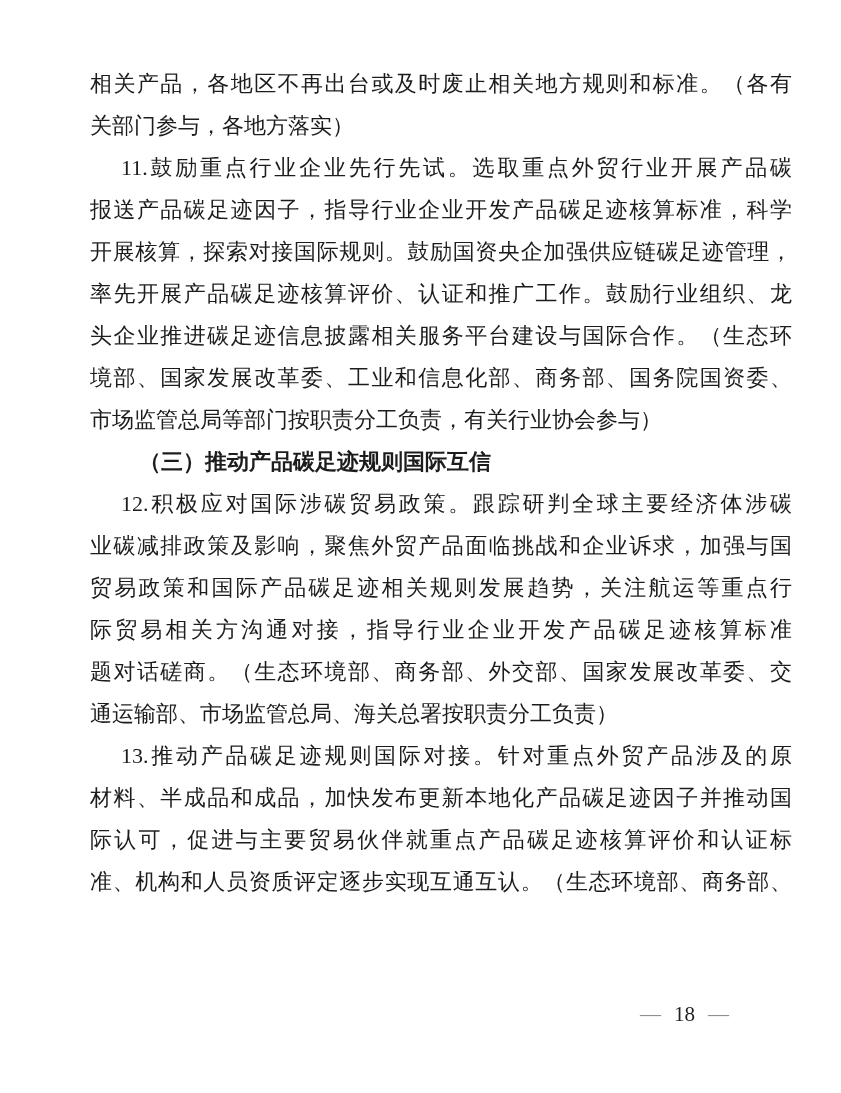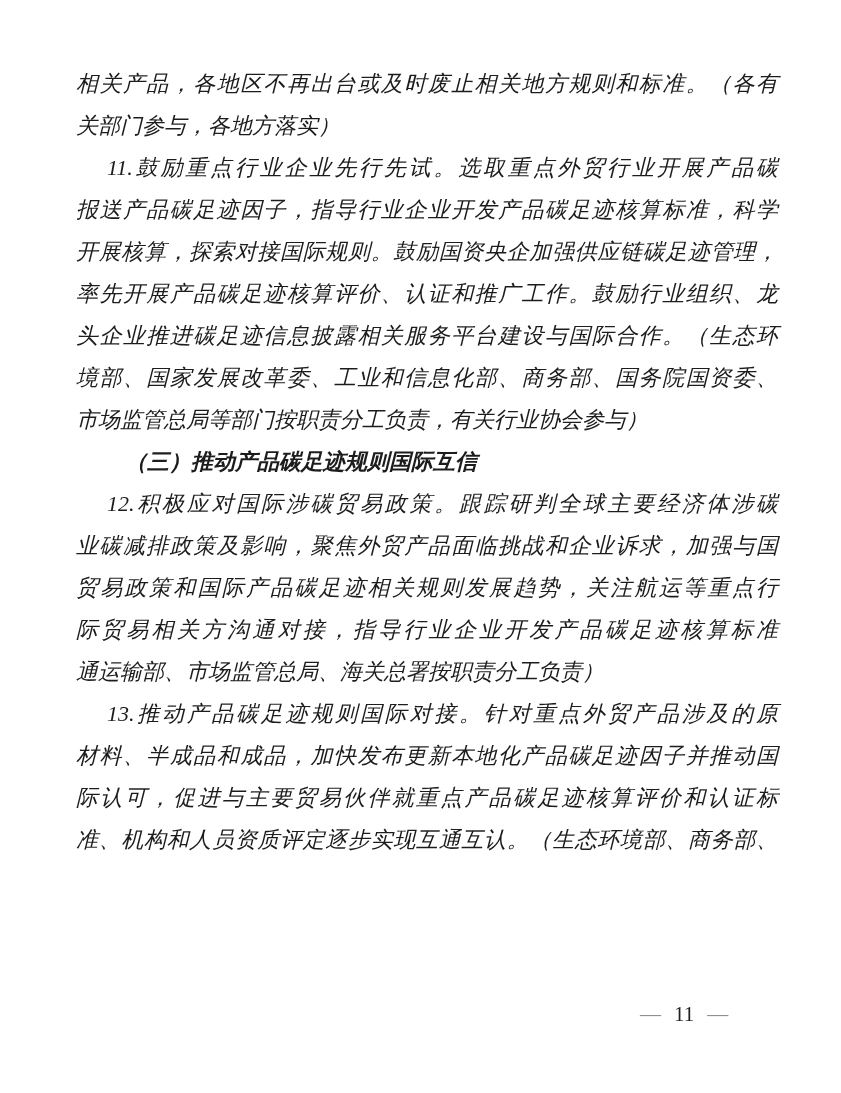--- a/index.html
+++ b/index.html
@@ -10,24 +10,23 @@
   .page {
     position: relative;
     width: 841px;
     height: 1093px;
     background: #ffffff;
     overflow: hidden;
     font-family: "Liberation Serif", "DejaVu Serif", serif;
   }
   .doc-body {
     position: absolute;
-    left: 76px;
+    left: 90px;
     top: 63px;
     width: 702px;
-    font-style: italic;
   }
   .para {
     margin: 0;
     padding: 0;
   }
   .ln {
     height: 42px;
     line-height: 42px;
     font-size: 22px;
     color: #1c1c1c;
@@ -86,25 +85,26 @@
         <div class="ln ln-end">市场监管总局等部门按职责分工负责，有关行业协会参与）</div>
       </div>
       <div class="para para-heading">
         <div class="ln ln-end">（三）推动产品碳足迹规则国际互信</div>
       </div>
       <div class="para para-body">
         <div class="ln ln-indent">12.积极应对国际涉碳贸易政策。跟踪研判全球主要经济体涉碳</div>
         <div class="ln">业碳减排政策及影响，聚焦外贸产品面临挑战和企业诉求，加强与国</div>
         <div class="ln">贸易政策和国际产品碳足迹相关规则发展趋势，关注航运等重点行</div>
         <div class="ln">际贸易相关方沟通对接，指导行业企业开发产品碳足迹核算标准</div>
+        <div class="ln">题对话磋商。（生态环境部、商务部、外交部、国家发展改革委、交</div>
         <div class="ln ln-end">通运输部、市场监管总局、海关总署按职责分工负责）</div>
       </div>
       <div class="para para-body">
         <div class="ln ln-indent">13.推动产品碳足迹规则国际对接。针对重点外贸产品涉及的原</div>
         <div class="ln">材料、半成品和成品，加快发布更新本地化产品碳足迹因子并推动国</div>
         <div class="ln">际认可，促进与主要贸易伙伴就重点产品碳足迹核算评价和认证标</div>
         <div class="ln">准、机构和人员资质评定逐步实现互通互认。（生态环境部、商务部、</div>
       </div>
     </div>
   <div class="footer">
-    <span class="dash">—</span><span class="pagenum">11</span><span class="dash">—</span>
+    <span class="dash">—</span><span class="pagenum">18</span><span class="dash">—</span>
   </div>
 </div>
 
 </body></html>

